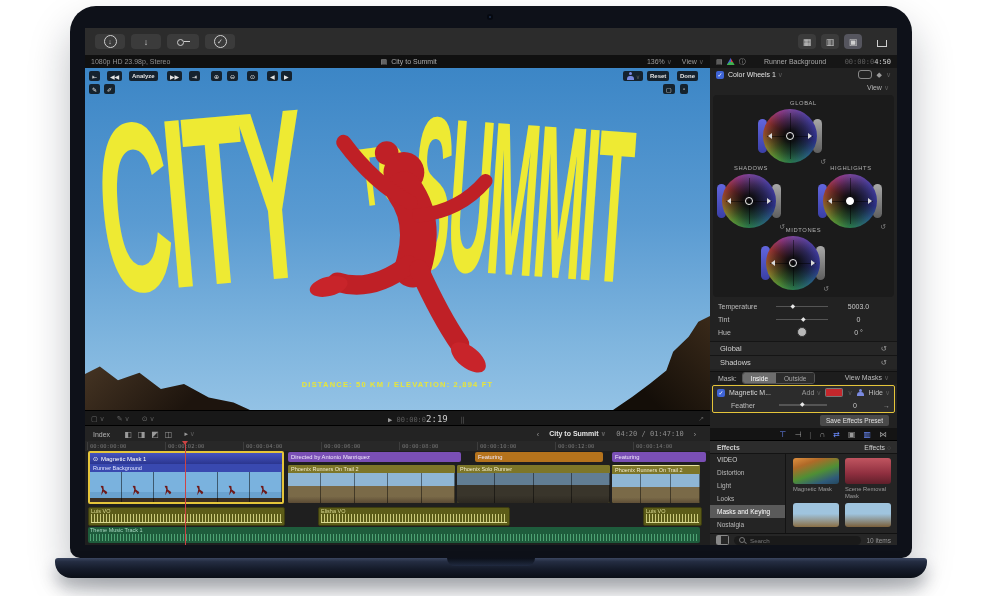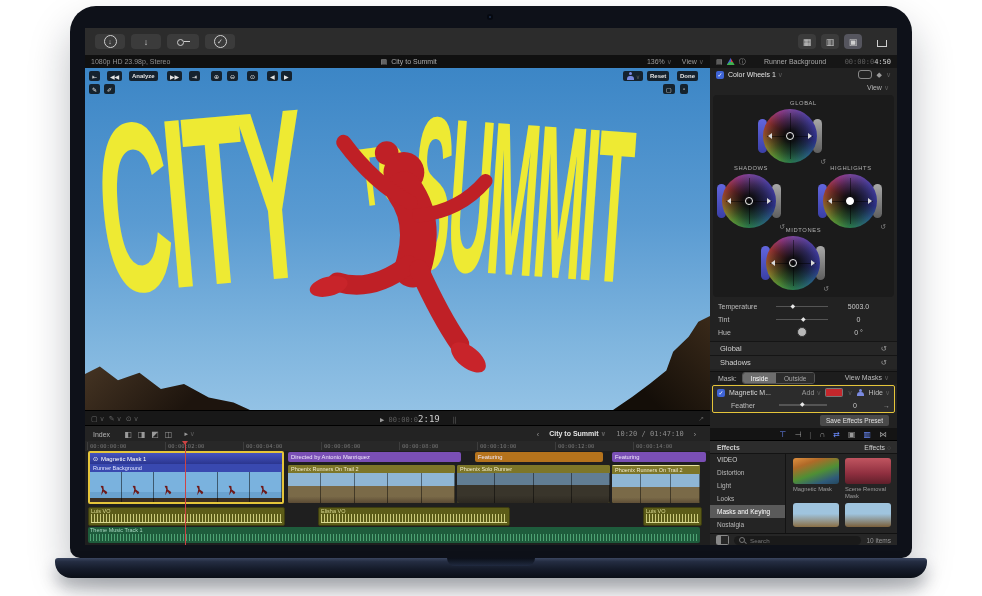--- a/index.html
+++ b/index.html
@@ -237,20 +237,21 @@
           <path d="M53 43 Q72 41 84 27" stroke-width="6.5"></path>
           <path d="M48 66 Q31 79 15 74" stroke-width="9"></path>
           <path d="M53 68 Q63 90 72 103" stroke-width="9"></path>
         </g>
         <ellipse cx="11" cy="76" rx="9" ry="4.5" fill="#c8242a" transform="rotate(-14 11 76)"></ellipse>
         <ellipse cx="76" cy="109" rx="9.5" ry="5" fill="#c8242a" transform="rotate(38 76 109)"></ellipse>
       </svg>
 
       <div class="rock-l"></div>
       <div class="rock-r"></div>
+      <div class="stats-text">DISTANCE: 50 KM / ELEVATION: 2,894 FT</div>
 
       <div class="ov-btn" style="left:4px;top:3px;z-index:7;">
           <span>⇤</span>
         </div>
       <div class="ov-btn" style="left:22px;top:3px;z-index:7;">
           <span>◀◀</span>
         </div>
       <div class="ov-btn" style="left:44px;top:3px;z-index:7;font-weight:bold;">
           <span>Analyze</span>
         </div>
@@ -291,21 +292,21 @@
         </div>
       <div class="ov-btn" style="left:578px;top:16px;z-index:7;">
           <span>▢</span>
         </div>
       <div class="ov-btn" style="left:595px;top:16px;z-index:7;">
           <span>▫</span>
         </div>
     </div>
 
     <div class="transport">
-      <div class="row" style="padding:0 6px;gap:4px;justify-content:flex-end;">
+      <div class="row" style="padding:0 6px;gap:12px;justify-content:flex-end;">
         <span><span>▢</span> <span class="dim">∨</span></span>
         <span><span>✎</span> <span class="dim">∨</span></span>
         <span><span>⊙</span> <span class="dim">∨</span></span>
         <span style="flex:1;text-align:center;" class="tc">
           <span style="color:#9a9a9a;">▶</span>
           <span class="tc-dim">00:00:0</span><span class="tc-bright" style="font-size:9px;">2:19</span>
           &nbsp;&nbsp;<span class="dim">‖</span>
         </span>
         <span class="dim">↗</span>
       </div>
@@ -452,21 +453,21 @@
       <span style="margin-left:14px;display:flex;gap:6px;font-size:8px;">
         <span class="gray">◧</span>
         <span class="gray">◨</span>
         <span class="gray">◩</span>
         <span class="gray">◫</span>
       </span>
       <span style="margin-left:12px;"><span class="gray">▸</span> <span class="dim">∨</span></span>
       <span style="flex:1;"></span>
       <span class="gray">‹</span>
       <span style="margin:0 10px;color:#e4e4e4;font-weight:bold;"><span>City to Summit</span> <span class="dim">∨</span></span>
-      <span class="tc" style="color:#8d8d8d;">10:20 / 01:47:10</span>
+      <span class="tc" style="color:#8d8d8d;">04:20 / 01:47:10</span>
       <span class="gray" style="margin:0 14px 0 10px;">›</span>
     </div>
     <div class="tl-icons">
       <span class="blue">⊤</span>
       <span class="gray">⊣</span>
       <span class="dim">|</span>
       <span class="gray">∩</span>
       <span class="blue">⇄</span>
       <span class="gray">▣</span>
       <span class="blue">▥</span>

